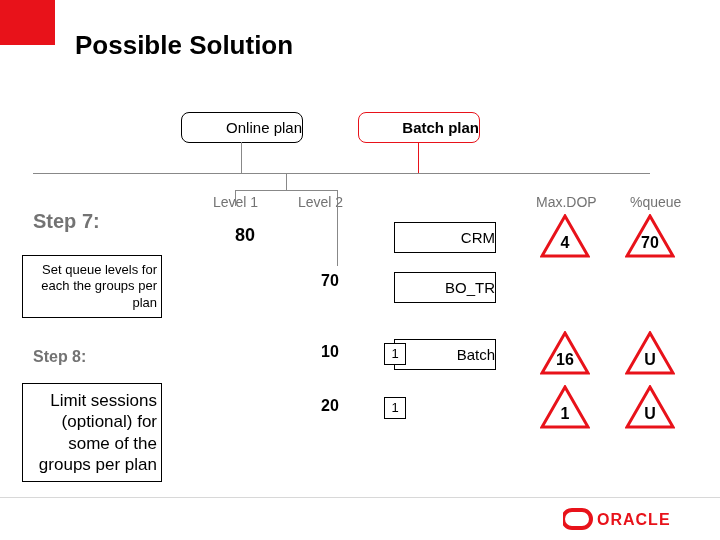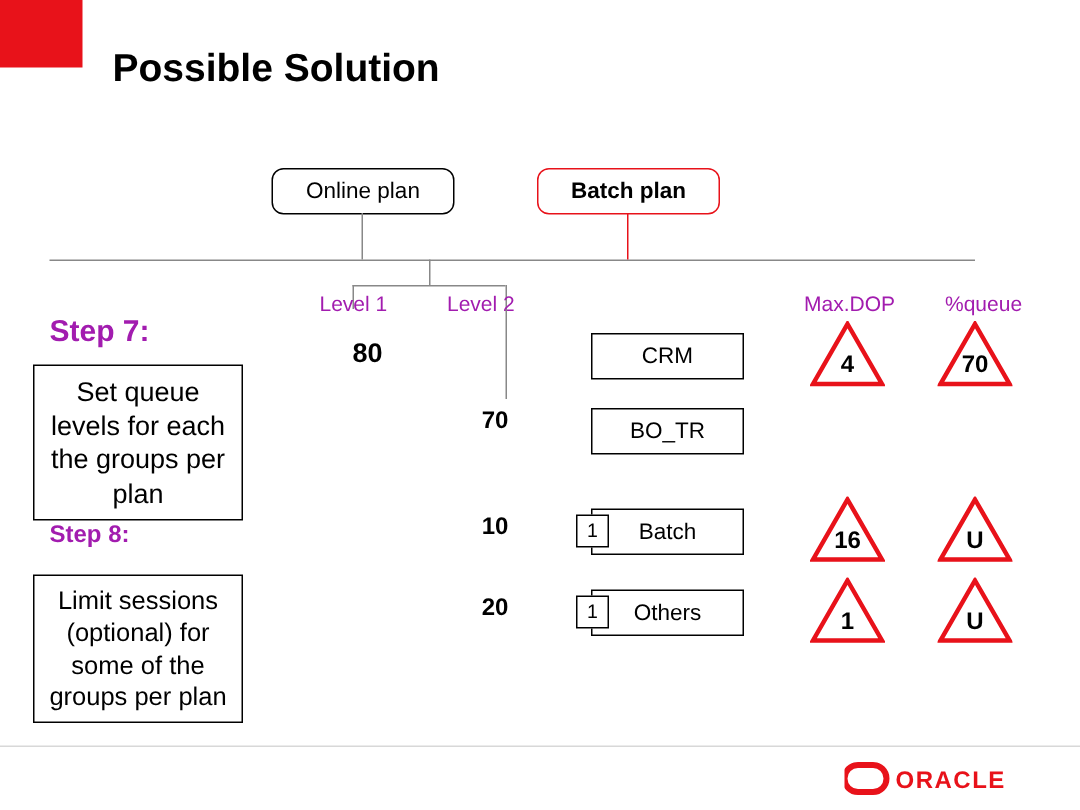--- a/index.html
+++ b/index.html
@@ -1,25 +1,25 @@
 <!DOCTYPE html>
 <html><head>
 <meta charset="utf-8">
 <style>
 html,body{margin:0;padding:0;width:720px;height:540px;background:#fff;font-family:Arial,Helvetica,sans-serif;overflow:hidden}
 .stage{position:relative;width:708px;height:540px}
 .red-sq{position:absolute;left:0;top:0;width:55px;height:45px;background:#e8121a}
 .title{position:absolute;left:75px;top:30px;font-size:26px;font-weight:bold;color:#000}
-.box{position:absolute;border:1px solid #000;padding:6px 0;text-align:center;font-size:15px;background:#fff}
+.box{position:absolute;border:1px solid #000;padding:6px 0;text-align:right;font-size:15px;background:#fff}
 .box.red{border-color:#e8121a}
 .box.rnd{border-radius:8px}
 .hr{position:absolute;height:1px;background:#888}
 .vr{position:absolute;width:1px;background:#888}
 .vr.red{background:#e8121a}
-.lbl{position:absolute;font-size:14px;color:#a21caf}
+.lbl{position:absolute;font-size:14px;color:#737373}
 .bold{font-weight:bold}
 .num{position:absolute;font-size:16px;font-weight:bold;color:#000;text-align:center}
 .tri{position:absolute}
 .tri svg{display:block}
 .priority-box{position:absolute;width:20px;height:20px;border:1px solid #000;background:#fff;font-size:13px;text-align:center;line-height:20px}
 .logo{position:absolute;right:25px;bottom:10px}
 .logo svg{display:block}
 .footer-line{position:absolute;left:0;bottom:42px;width:720px;height:1px;background:#d8d8d8}
 </style>
 </head>
@@ -30,21 +30,21 @@
 
   <div class="box rnd" style="left:181px;top:112px;width:120px"><span>Online plan</span></div>
   <div class="box red rnd" style="left:358px;top:112px;width:120px"><span class="bold">Batch plan</span></div>
 
   <div class="hr" style="left:33px;top:173px;width:617px"></div>
 
   <div class="vr" style="left:241px;top:142px;height:31px"></div>
   <div class="vr red" style="left:418px;top:142px;height:31px"></div>
 
   <div class="lbl bold" style="left:33px;top:210px;font-size:20px">Step 7:</div>
-  <div class="box" style="left:22px;top:243px;width:130px;font-size:18px;line-height:1.25;padding:6px 4px"><span>Set queue levels for each the groups per plan</span></div>
+  <div class="box" style="left:22px;top:255px;width:130px;font-size:13px;line-height:1.25;padding:6px 4px"><span>Set queue levels for each the groups per plan</span></div>
   <div class="lbl bold" style="left:33px;top:348px;font-size:16px">Step 8:</div>
   <div class="box" style="left:22px;top:383px;width:130px;font-size:17px;line-height:1.25;padding:6px 4px"><span>Limit sessions (optional) for some of the groups per plan</span></div>
 
   <div class="vr" style="left:286px;top:173px;height:17px"></div>
 
   <div class="hr" style="left:235px;top:190px;width:102px"></div>
 
   <div class="vr" style="left:235px;top:190px;height:16px"></div>
 
   <div class="vr" style="left:337px;top:190px;height:16px"></div>
@@ -56,21 +56,20 @@
 
   <div class="num" style="left:310px;top:272px;width:40px">70</div>
   <div class="num" style="left:310px;top:343px;width:40px">10</div>
   <div class="num" style="left:310px;top:397px;width:40px">20</div>
 
   <div class="vr" style="left:337px;top:206px;height:60px"></div>
 
   <div class="box" style="left:394px;top:222px;width:100px"><span>CRM</span></div>
   <div class="box" style="left:394px;top:339px;width:100px"><span>Batch</span></div>
   <div class="box" style="left:394px;top:272px;width:100px"><span>BO_TR</span></div>
-  <div class="box" style="left:394px;top:393px;width:100px"><span>Others</span></div>
 
   <div class="priority-box" style="left:384px;top:343px">1</div>
   <div class="priority-box" style="left:384px;top:397px">1</div>
 
   <div class="lbl" style="left:536px;top:194px">Max.DOP</div>
   <div class="lbl" style="left:630px;top:194px">%queue</div>
 
   <div class="tri" style="left:540px;top:214px">
     <svg width="50" height="44">
         <polygon points="25,2 48,42 2,42" fill="#fff" stroke="#e8121a" stroke-width="3"></polygon>

